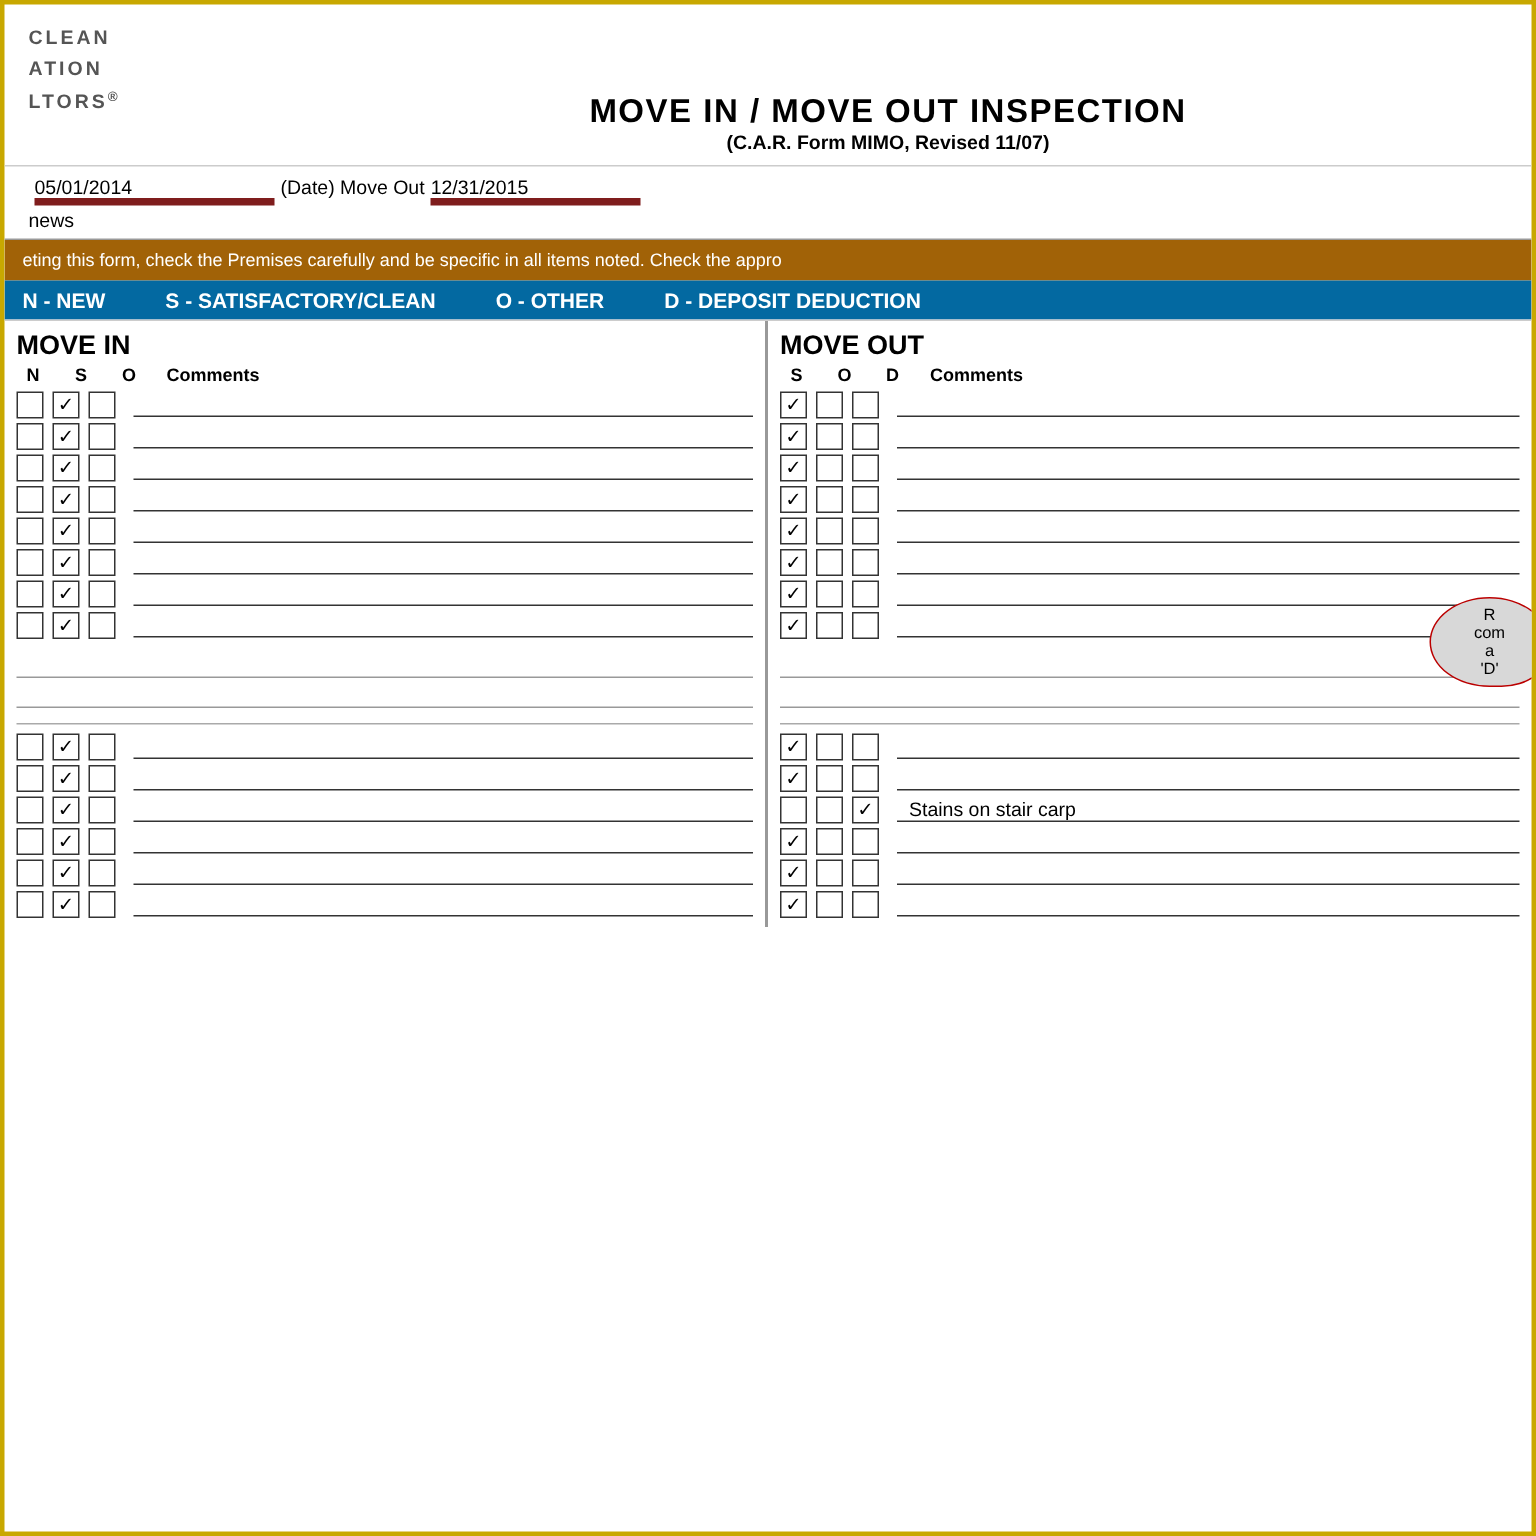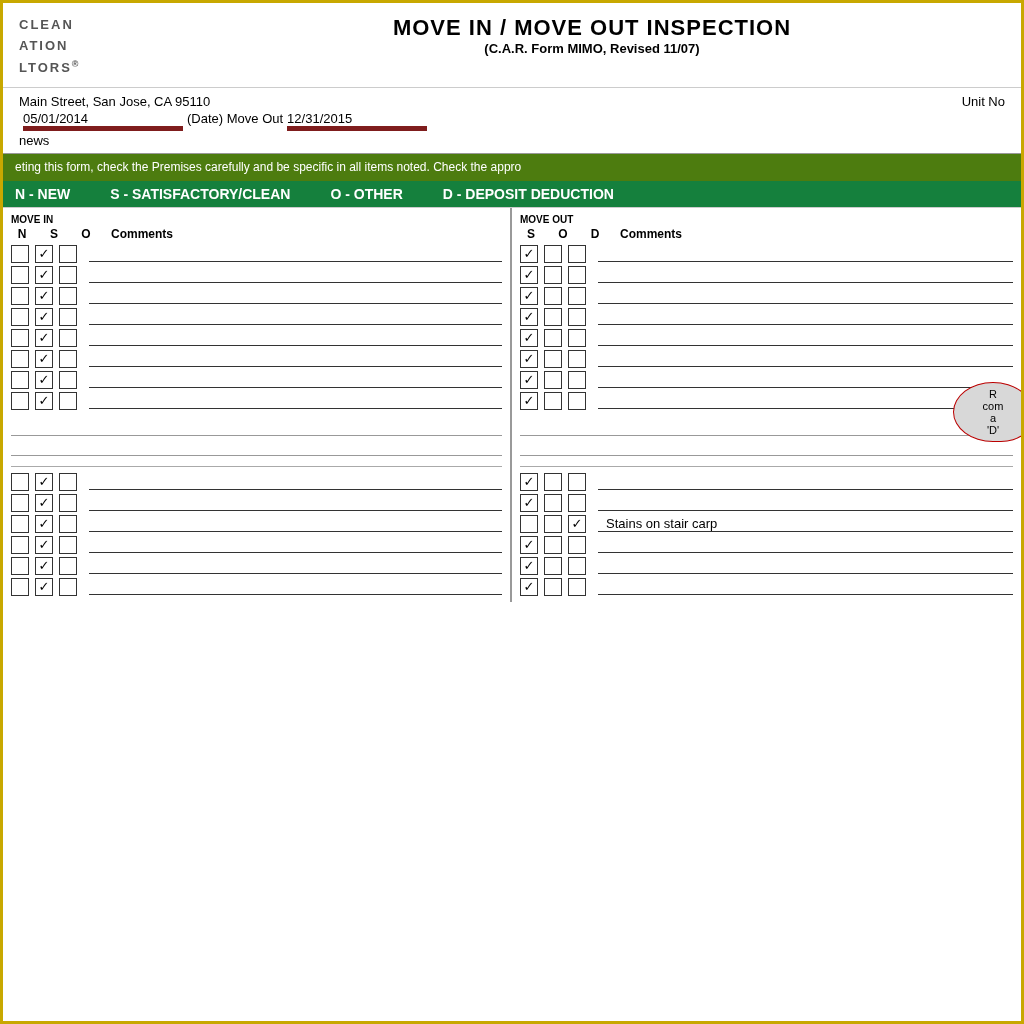--- a/index.html
+++ b/index.html
@@ -35,20 +35,21 @@
       letter-spacing: 2px;
       line-height: 1.6;
     }
     .logo-area .registered {
       font-size: 9px;
       vertical-align: super;
     }
     .title-area {
       flex: 1;
       text-align: center;
+      margin-top: 46px;
     }
     .title-area h1 {
       font-size: 22px;
       font-weight: bold;
       letter-spacing: 1px;
     }
     .title-area .subtitle {
       font-size: 13px;
       font-weight: bold;
     }
@@ -78,30 +79,30 @@
       display: inline-block;
       margin: 0 4px;
     }
     .tenant-row {
       font-size: 13px;
       padding-bottom: 3px;
     }
 
     
     .instructions-banner {
-      background: #4d7c0f;
+      background: #a16207;
       color: white;
       padding: 5px 12px;
       font-size: 12px;
       line-height: 1.4;
     }
 
     
     .legend-bar {
-      background: #15803d;
+      background: #0369a1;
       color: white;
       padding: 5px 12px;
       font-size: 14px;
       font-weight: bold;
       display: flex;
       gap: 40px;
       align-items: center;
     }
 
     
@@ -116,21 +117,21 @@
       padding: 6px 8px;
     }
     .col-right {
       width: 50%;
       padding: 6px 8px;
       position: relative;
     }
 
     .col-header {
       font-weight: bold;
-      font-size: 10px;
+      font-size: 18px;
       margin-bottom: 2px;
     }
     .col-subheader {
       display: flex;
       gap: 0px;
       font-weight: bold;
       font-size: 12px;
       margin-bottom: 4px;
       align-items: center;
     }
@@ -218,24 +219,20 @@
         <span>LTORS</span><span class="registered">®</span>
       </div>
     </div>
     <div class="title-area">
       <h1>MOVE IN / MOVE OUT INSPECTION</h1>
       <div class="subtitle">(C.A.R. Form MIMO, Revised 11/07)</div>
     </div>
   </div>
 
   <div class="info-section">
-    <div class="info-row">
-      <span class="address">Main Street, San Jose, CA 95110</span>
-      <span class="unit">Unit No</span>
-    </div>
     <div class="info-row dates">
       <span class="underline-field" style="min-width:160px;">05/01/2014</span>
       <span>(Date) Move Out</span>
       <span class="underline-field" style="min-width:140px;">12/31/2015</span>
     </div>
     <div class="tenant-row">
       <span>news</span>
     </div>
   </div>
 

